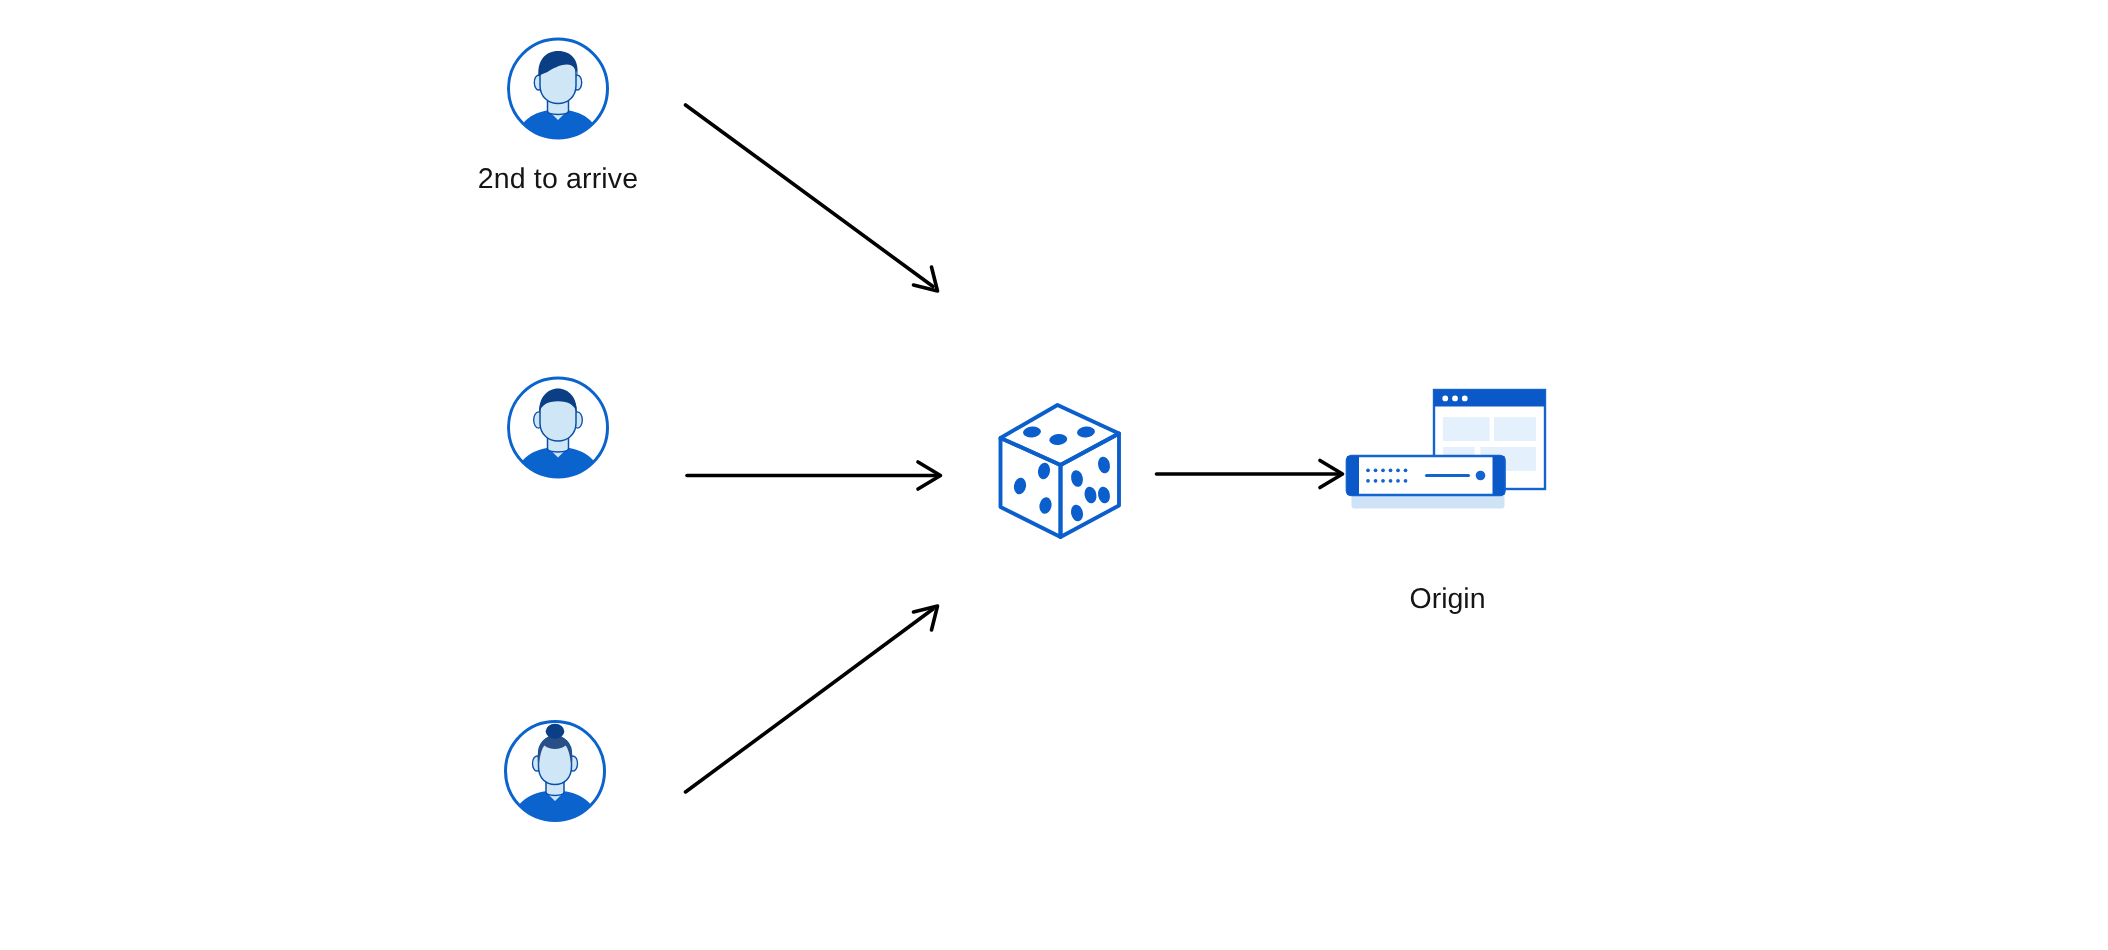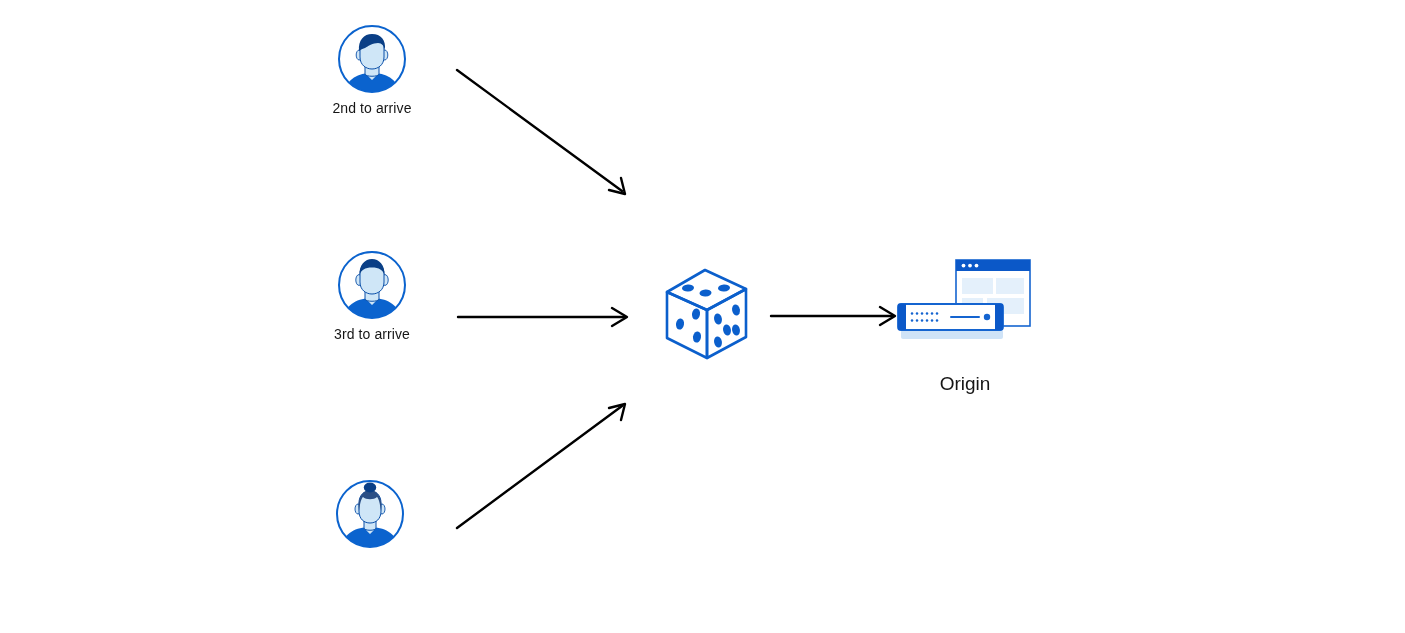--- a/index.html
+++ b/index.html
@@ -10,35 +10,36 @@
     overflow:hidden;
     position:relative;
   }
   #stage{position:absolute;left:0;top:0;width:1405px;height:633px;}
   .node{position:absolute;}
 
   
   .avatar-node{width:200px;text-align:center;}
   .avatar-icon{width:74px;height:74px;margin:0 auto;display:block;}
   .node-label{
-    font-size:14px;
+    font-size:19px;
     color:#151515;
     line-height:24px;
+    margin-top:12px;
     white-space:nowrap;
     letter-spacing:.1px;
   }
 
   
   .dice-node{width:110px;height:110px;}
 
   
   .origin-node{width:200px;text-align:center;}
   .origin-icon{width:140px;height:104px;margin:0 auto;display:block;}
   .origin-label{
-    font-size:19px;color:#151515;line-height:24px;margin-top:12px;white-space:nowrap;
+    font-size:19px;color:#151515;line-height:24px;margin-top:28px;white-space:nowrap;
   }
 
   
   #arrows{position:absolute;left:0;top:0;width:1405px;height:633px;pointer-events:none;}
 </style>
 </head>
 <body>
 
 <div id="stage">
 
@@ -106,21 +107,20 @@
         <path d="M30 50 L37 57 L44 50 L41 48 L37 52 L33 48 Z" fill="#cfe6f7"></path>
         <path d="M30 40 L30 51 C30 54 44 54 44 51 L44 40 Z" fill="#cfe6f7" stroke="#0a4fa8" stroke-width="1"></path>
         <ellipse cx="24" cy="32" rx="3.2" ry="5.4" fill="#cfe6f7" stroke="#0a4fa8" stroke-width="0.9"></ellipse>
         <ellipse cx="50" cy="32" rx="3.2" ry="5.4" fill="#cfe6f7" stroke="#0a4fa8" stroke-width="0.9"></ellipse>
         <path d="M25 26 C25 18 31 14 37 14 C43 14 49 18 49 26 L49 34 C49 42 43 46 37 46 C31 46 25 42 25 34 Z" fill="#cfe6f7" stroke="#0a4fa8" stroke-width="1"></path>
 
         <path d="M24.5 27 C24 17 30 11 37 11 C44 11 50 17 49.5 27 C48 22 44 19.5 37 19.5 C30 19.5 26 22 24.5 27 Z" fill="#0a3f86"></path>
       </g>
       <circle cx="37" cy="37" r="33" fill="none" stroke="#0b63ce" stroke-width="2"></circle>
     </svg>
-    <div class="node-label">3rd to arrive</div>
   </div>
 
   <div class="node avatar-node" style="left:270px;top:477px;">
     <svg class="avatar-icon" viewBox="0 0 74 74">
       <defs>
         <clipPath id="clipC">
             <circle cx="37" cy="37" r="33"></circle>
           </clipPath>
       </defs>
       <circle cx="37" cy="37" r="33" fill="#ffffff"></circle>

